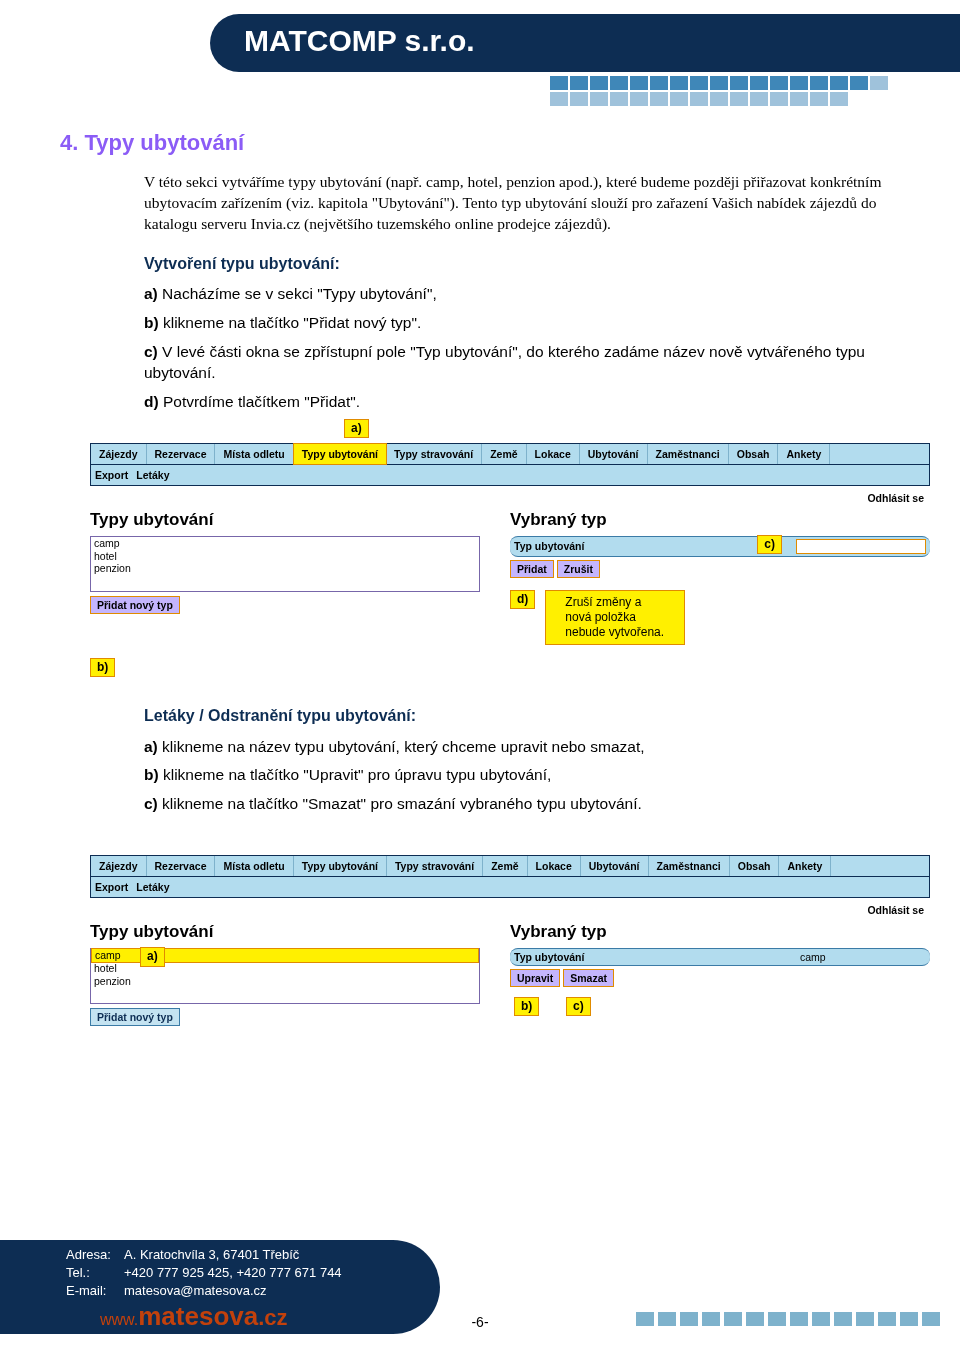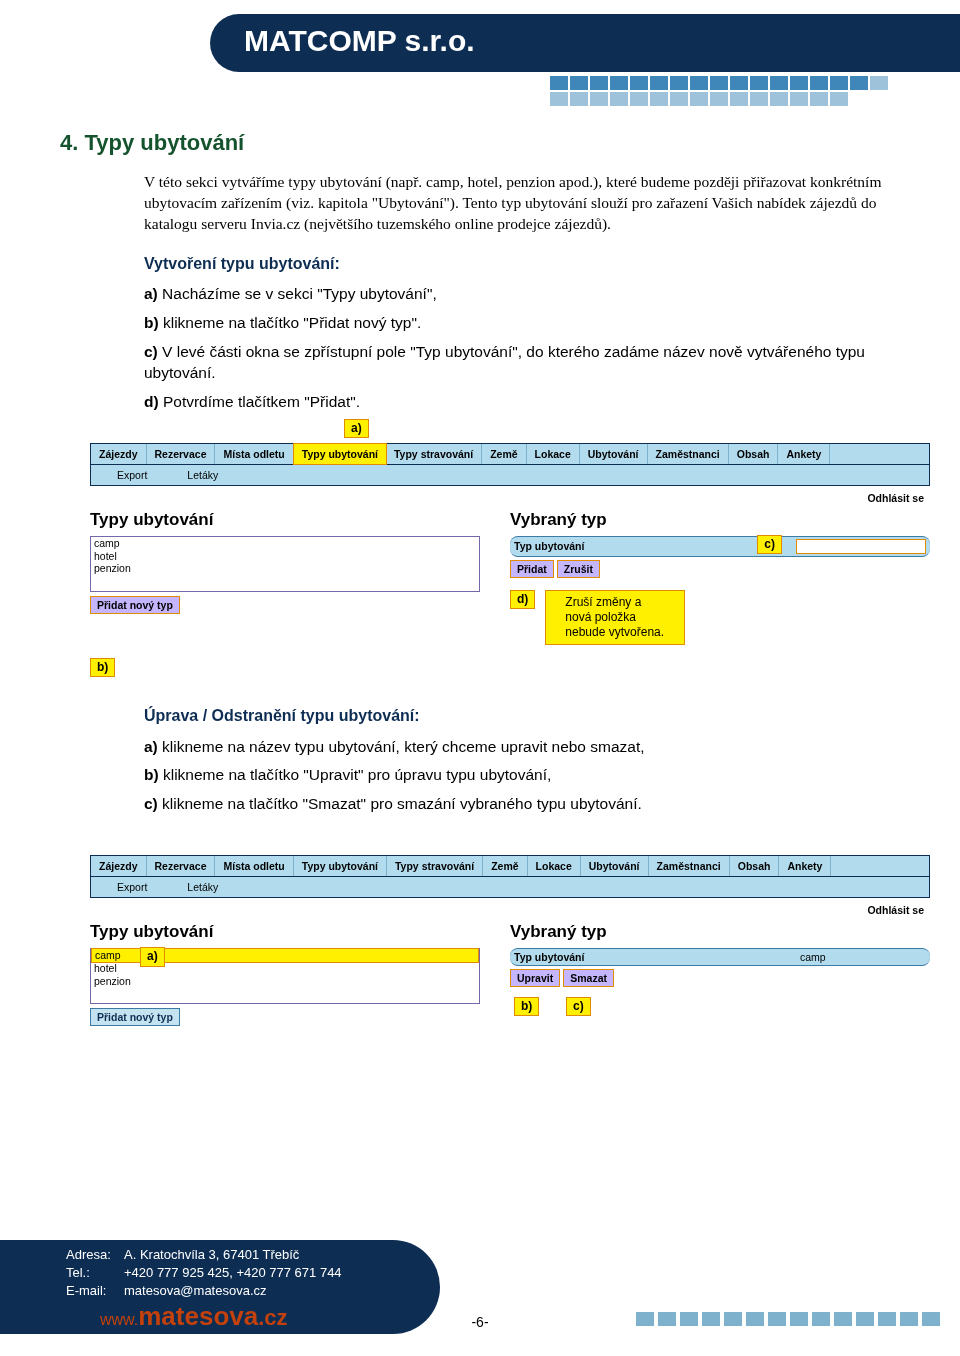--- a/index.html
+++ b/index.html
@@ -65,21 +65,21 @@
     background: #3f87b8;
   }
   .header-squares span.r2 { background: #9fc2db; }
 
   
   .content {
     position: absolute;
     top: 130px; left: 60px; right: 60px;
   }
   .h2 {
-    color: #14532d;
+    color: #8b5cf6;
     font-weight: 700;
     font-size: 22px;
     margin-bottom: 16px;
   }
   .body-block {
     margin-left: 84px;
     font-size: 15.5px;
     line-height: 1.35;
   }
   .body-block p { margin-bottom: 18px; font-family: Liberation Serif, serif; }
@@ -127,21 +127,21 @@
     margin: -1px;
   }
   .tabbar2 {
     display: flex;
     background: #b2dcee;
     border-left: 1px solid #0d2d53;
     border-right: 1px solid #0d2d53;
     border-bottom: 1px solid #0d2d53;
     font-size: 10.5px;
   }
-  .tabbar2 .tab { padding: 4px 14px; font-weight: 400; margin-left: 12px; }
+  .tabbar2 .tab { padding: 4px 4px; font-weight: 700; }
   .logout {
     text-align: right;
     font-weight: 700;
     font-size: 10.5px;
     padding: 6px 6px 0 0;
   }
   .pane {
     display: flex;
     margin-top: 2px;
   }
@@ -374,21 +374,21 @@
         </div>
         <div style="margin-top:12px; display:flex; align-items:flex-start; gap:10px;">
           <div class="callout" style="position:static;">d)</div>
           <div class="note">Zruší změny a nová položka nebude vytvořena.</div>
         </div>
       </div>
     </div>
   </div>
 
   <div class="body-block" style="margin-top:60px;">
-    <div class="sub-h">Úprava / Odstranění typu ubytování:</div>
+    <div class="sub-h">Letáky / Odstranění typu ubytování:</div>
     <div class="step"><b>a) </b><span>klikneme na název typu ubytování, který chceme upravit nebo smazat,</span></div>
     <div class="step"><b>b) </b><span>klikneme na tlačítko "Upravit" pro úpravu typu ubytování,</span></div>
     <div class="step"><b>c) </b><span>klikneme na tlačítko "Smazat" pro smazání vybraného typu ubytování.</span></div>
   </div>
 
   <div class="shot" style="margin-top:40px;">
     <div class="tabbar">
       <div class="tab">Zájezdy</div>
       <div class="tab">Rezervace</div>
       <div class="tab">Místa odletu</div>

